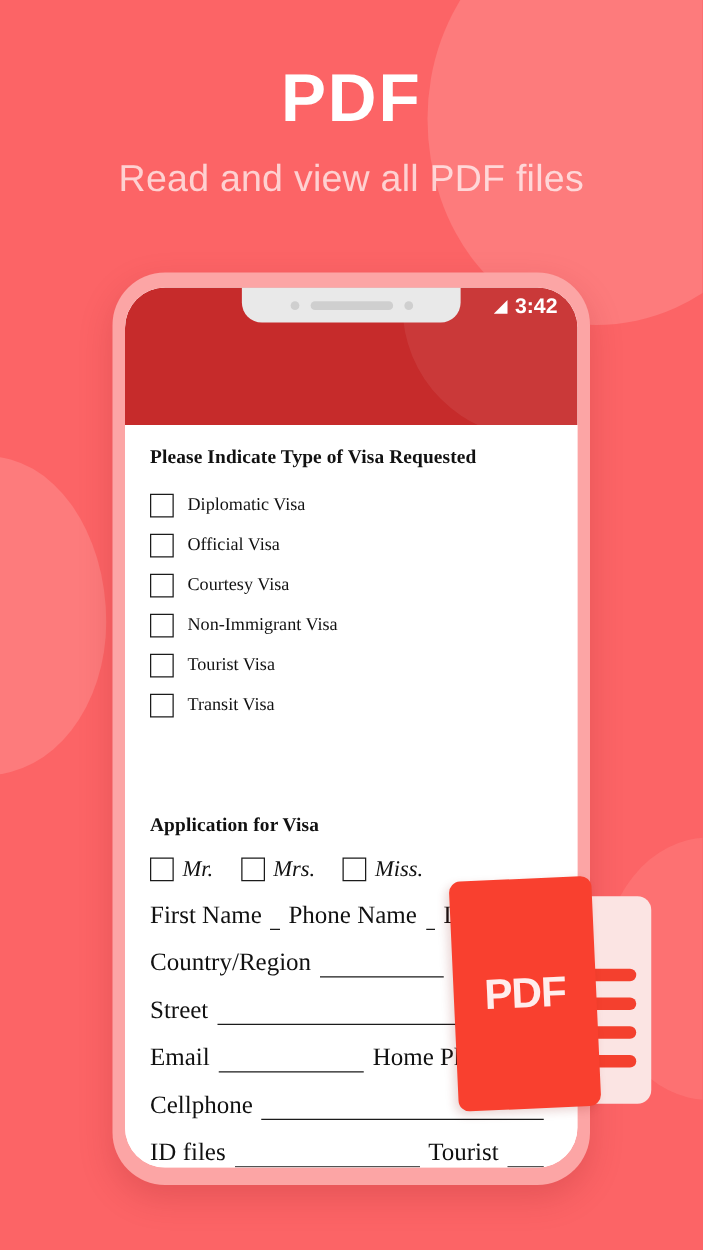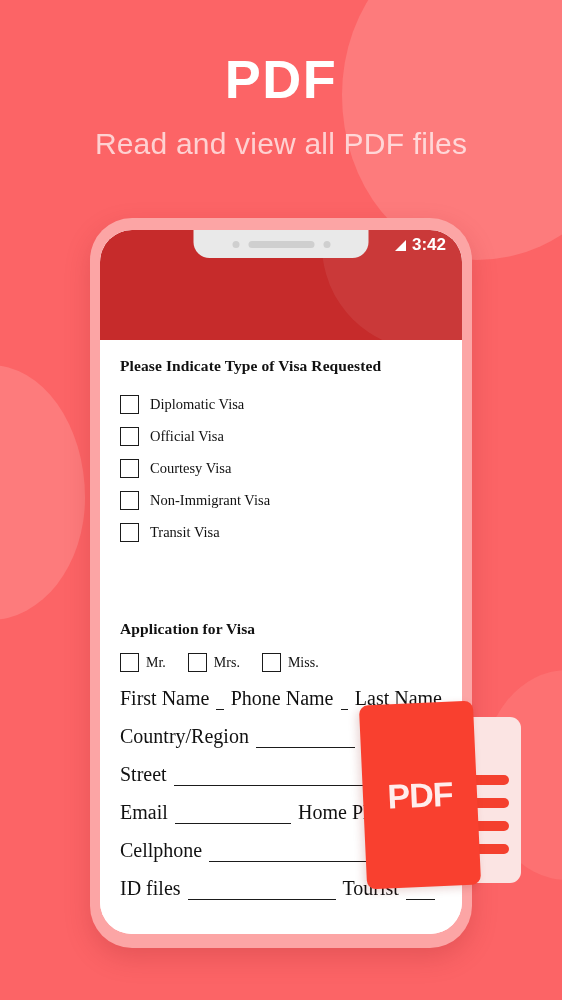--- a/index.html
+++ b/index.html
@@ -138,21 +138,21 @@
   }
   .doc-heading { font-size:15.5px; font-weight:bold; letter-spacing:.1px; }
   #visa-types { margin-top:13px; }
   .check-row { display:flex; align-items:center; gap:11px; height:32px; }
   .checkbox { width:19px; height:19px; border:1.6px solid #1b1b1b; background:#fff; flex:none; }
   .check-label { font-size:14.5px; }
 
   #application-heading { margin-top:72px; }
   #salutation-row { display:flex; align-items:center; gap:9px; margin-top:15px; }
   .salutation { display:flex; align-items:center; gap:7px; margin-right:13px; }
-  .salutation-label { font-size:14px; }
+  .salutation-label { font-size:18px;font-style:italic; }
 
   .field-row { display:flex; align-items:flex-end; margin-top:15px; font-size:20px; white-space:nowrap; }
   .field-label { flex:none; }
   .blank { border-bottom:1.3px solid #1b1b1b; display:inline-block; height:14px; margin:0 7px; }
   .b-md  { width:88px; }
   .b-lg  { width:120px; }
   .b-xl  { width:148px; }
   .b-flex{ flex:1 1 auto; min-width:26px; }
 
   
@@ -241,20 +241,24 @@
           <span class="checkbox"></span>
           <span class="check-label">Official Visa</span>
         </div>
         <div class="check-row">
           <span class="checkbox"></span>
           <span class="check-label">Courtesy Visa</span>
         </div>
         <div class="check-row">
           <span class="checkbox"></span>
           <span class="check-label">Non-Immigrant Visa</span>
+        </div>
+        <div class="check-row">
+          <span class="checkbox"></span>
+          <span class="check-label">Tourist Visa</span>
         </div>
         <div class="check-row">
           <span class="checkbox"></span>
           <span class="check-label">Transit Visa</span>
         </div>
       </div>
 
       <div class="doc-heading" id="application-heading">Application for Visa</div>
 
       <div id="salutation-row">

